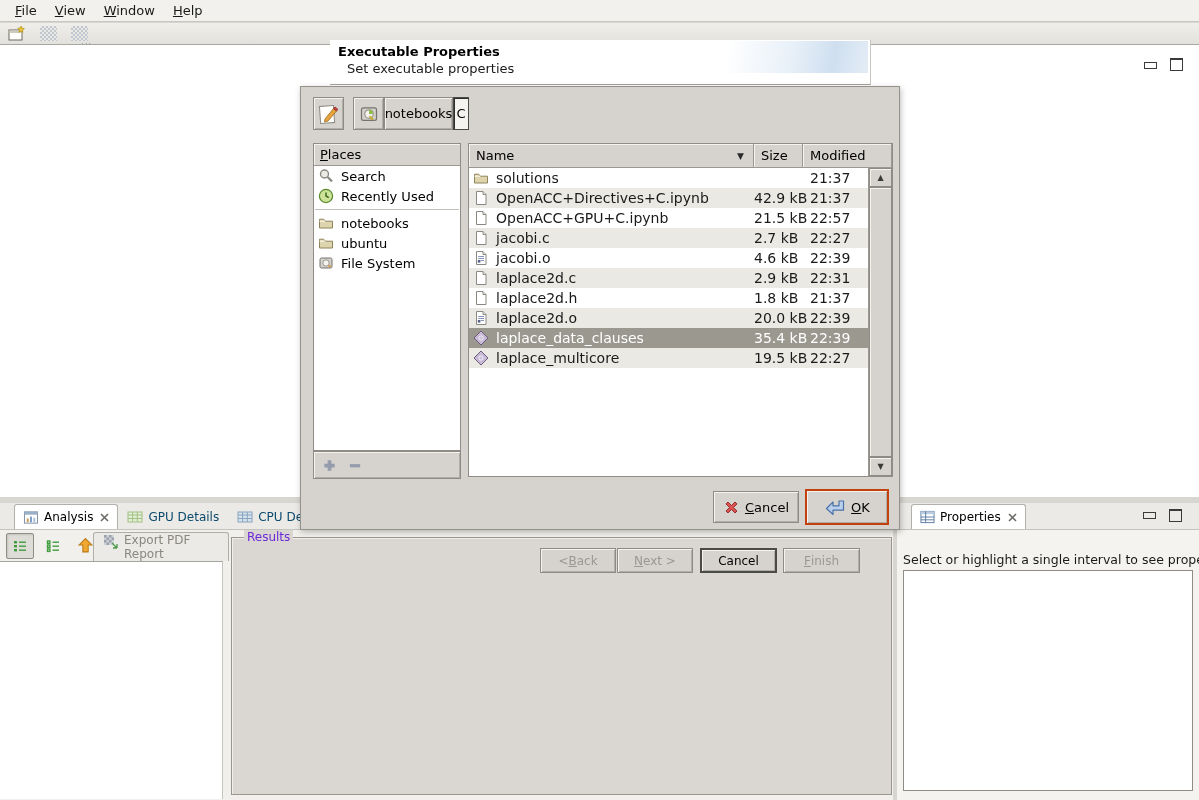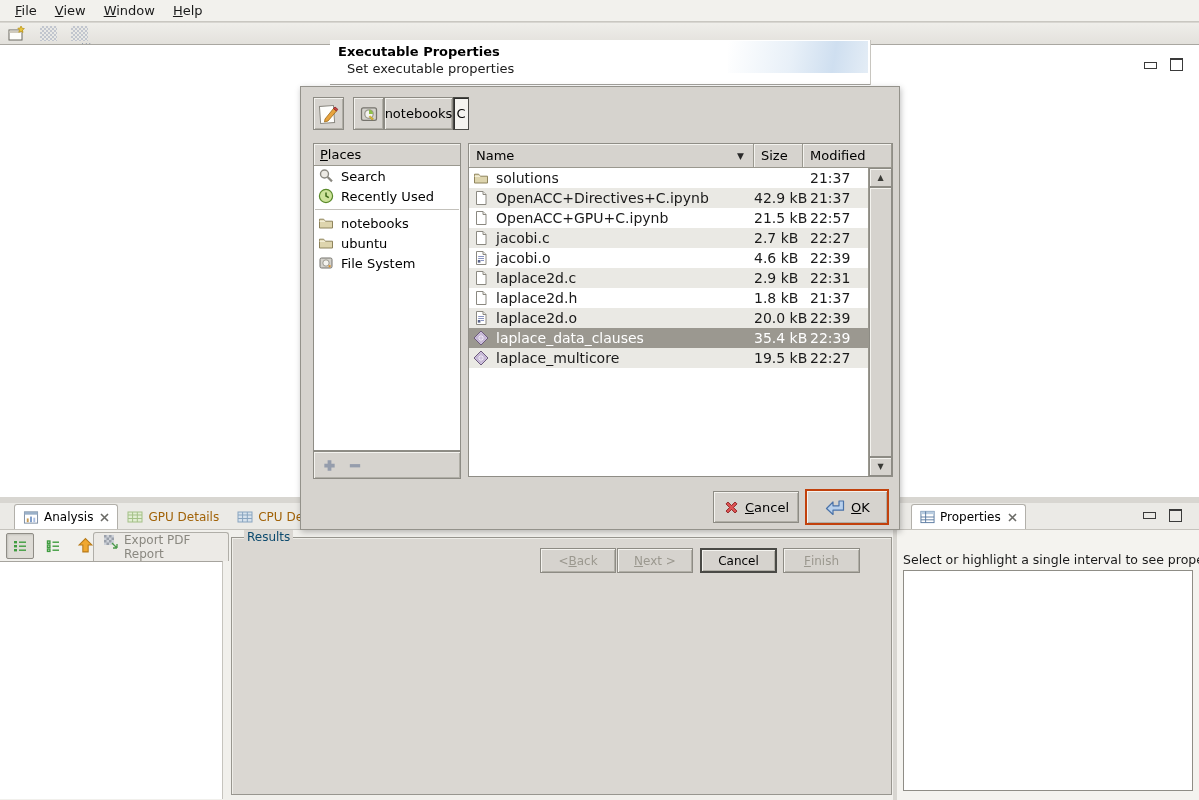--- a/index.html
+++ b/index.html
@@ -19,33 +19,33 @@
   
   .editor{position:absolute;left:0;top:45px;width:1199px;height:452px;background:#ffffff;}
   .minico{position:absolute;width:11px;height:5px;border:1px solid #3a3a3a;}
   .maxico{position:absolute;width:11px;height:10px;border:1px solid #3a3a3a;border-top-width:2px;}
 
   
   .view{position:absolute;top:503px;height:297px;}
   .analysis-view{left:0;width:893px;background:#f1f0ec;}
   .properties-view{left:897px;width:302px;background:#f4f3ef;}
   .tabstrip{position:absolute;left:0;top:0;right:0;height:26px;background:#ebeae6;border-bottom:1px solid #c5c3bd;display:flex;align-items:flex-end;padding-left:2px;}
-  .tab{display:flex;align-items:center;gap:5px;height:24px;padding:0 8px;font-size:12px;color:#a16207;border:1px solid transparent;border-bottom:none;border-radius:3px 3px 0 0;white-space:nowrap;}
+  .tab{display:flex;align-items:center;gap:5px;height:24px;padding:0 8px;font-size:12px;color:#0c4a6e;border:1px solid transparent;border-bottom:none;border-radius:3px 3px 0 0;white-space:nowrap;}
   .tab.active{background:#ffffff;border-color:#b2b0aa;color:#000;margin-left:12px;}
   .tclose{margin-left:2px;}
 
   
   .aview-toolbar{position:absolute;left:0;top:27px;width:231px;height:31px;display:flex;align-items:center;gap:6px;padding-left:6px;box-sizing:border-box;}
   .vbtn{width:26px;height:24px;display:flex;align-items:center;justify-content:center;border-radius:2px;}
   .vbtn.pressed{border:1px solid #8f8d86;background:#dedcd6;box-shadow:inset 1px 1px 2px rgba(0,0,0,.12);}
   .vsep{width:1px;height:24px;background:#c6c4be;margin-left:3px;}
   .export-tab{position:absolute;left:93px;top:29px;width:136px;height:29px;background:#eceae6;border:1px solid #b0aea8;border-bottom:none;border-radius:3px 3px 0 0;display:flex;align-items:flex-start;gap:6px;padding-left:8px;box-sizing:border-box;color:#8a8880;font-size:12px;}
   .awhite{position:absolute;left:0;top:58px;width:222px;height:237px;background:#ffffff;border-top:1px solid #a6a49e;border-right:1px solid #c6c4be;}
   .results-group{position:absolute;left:231px;top:34px;width:659px;height:256px;background:#dad7d2;border:1px solid #98968f;box-shadow:inset 1px 1px 0 #efeee9;}
-  .results-label{position:absolute;left:12px;top:-8px;background:#dad7d2;padding:0 3px;font-size:12px;color:#0c4a6e;}
+  .results-label{position:absolute;left:12px;top:-8px;background:#dad7d2;padding:0 3px;font-size:12px;color:#6d28d9;}
 
   
   .prop-msg{position:absolute;left:6px;top:49px;font-size:12.5px;color:#1a1a1a;white-space:nowrap;}
   .prop-box{position:absolute;left:6px;top:67px;width:288px;height:219px;background:#ffffff;border:1px solid #8f8d86;}
 
   
   .wiz-header{position:absolute;left:330px;top:40px;width:540px;height:44px;background:#ffffff;border-bottom:1px solid #a5a39d;box-shadow:1px 0 0 #c8c6c0;z-index:5;}
   .wiz-title{position:absolute;left:8px;top:4px;font-weight:bold;font-size:13px;color:#000;}
   .wiz-sub{position:absolute;left:17px;top:21px;font-size:13px;color:#1a1a1a;}
   .wiz-grad{position:absolute;right:2px;top:1px;width:140px;height:32px;background:linear-gradient(100deg,rgba(255,255,255,0) 0%,#e8f0f8 45%,#cfdff0 75%,#e4edf6 100%);}

